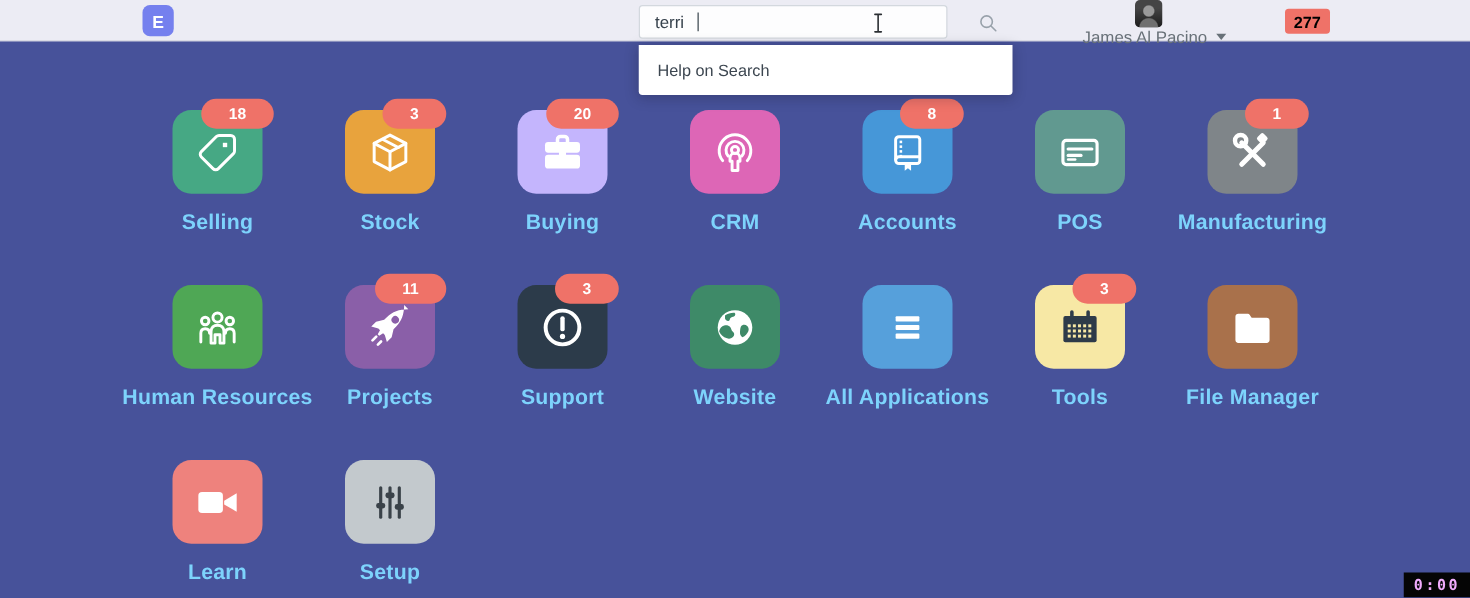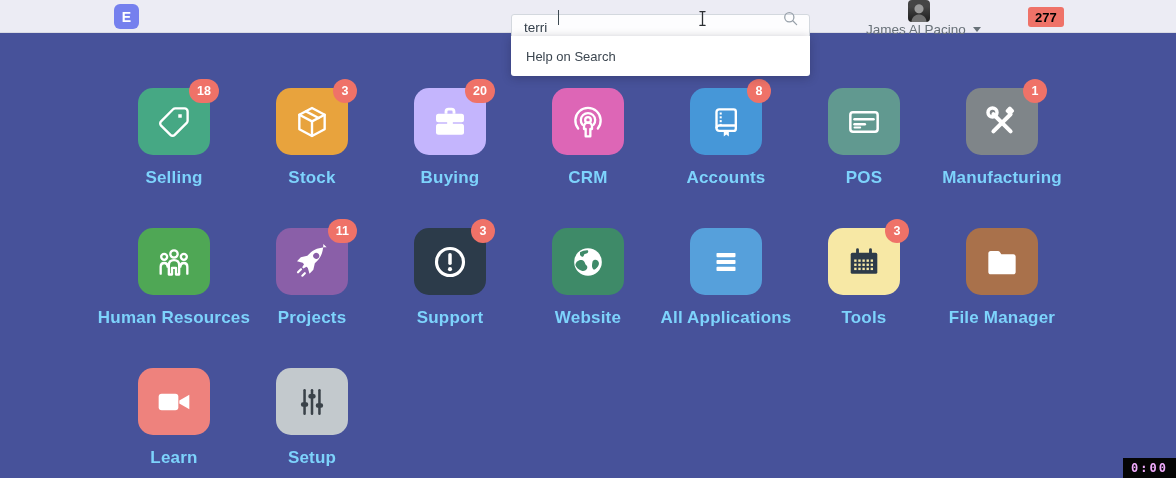--- a/index.html
+++ b/index.html
@@ -18,25 +18,25 @@
   }
   .logo {
     position: absolute; left: 114px; top: 4px; width: 25px; height: 25px;
     background: var(--logo-bg, #7580ee); border-radius: 6px;
     color: #fff; font-size: 14px; font-weight: bold;
     display: flex; align-items: center; justify-content: center;
     cursor: pointer;
   }
   .search-wrap { position: absolute; left: 511px; top: 4px; width: 299px; }
   .search-input {
-    width: 299px; height: 27px;
+    width: 247px; height: 27px;
     border: 1px solid #d3d8de; border-radius: 3px;
     background: #fdfdfe; padding: 0 34px 0 12px;
     font-family: "Liberation Sans", sans-serif;
-    font-size: 13.5px; color: #36414c; outline: none; margin-top: 10px;
+    font-size: 13.5px; color: #36414c; outline: none;
   }
   .text-caret {
     position: absolute; left: 47px; top: 6px; width: 1px; height: 15px;
     background: #3e4a52;
   }
   .magnifier { position: absolute; right: 11px; top: 6px; width: 17px; height: 17px; }
   .ibeam { position: absolute; left: 186px; top: 5px; }
   .search-dropdown {
     position: absolute; left: 0; top: 32px; width: 299px; height: 40px;
     background: #fff; border-radius: 0 0 3px 3px;
@@ -79,21 +79,21 @@
     display: flex; flex-direction: column; align-items: center;
     cursor: pointer;
   }
   .module-icon-box {
     position: relative; width: 72px; height: 72px; border-radius: 15px;
     display: flex; align-items: center; justify-content: center;
   }
   .module-icon { display: flex; align-items: center; justify-content: center; }
   .module-badge {
     position: absolute; top: -9px; right: -9px;
-    min-width: 24px; height: 24px; padding: 0 8px;
+    min-width: 24px; height: 24px; padding: 0 22px;
     background: var(--badge-bg, #ef7268); border-radius: 12px;
     color: #fff; font-size: 12.5px; font-weight: bold;
     display: flex; align-items: center; justify-content: center;
   }
   .module-label {
     margin-top: 13px; font-size: 17px; font-weight: bold; color: #7dd3fc;
     white-space: nowrap; letter-spacing: 0.2px;
   }
   
   .timer {

